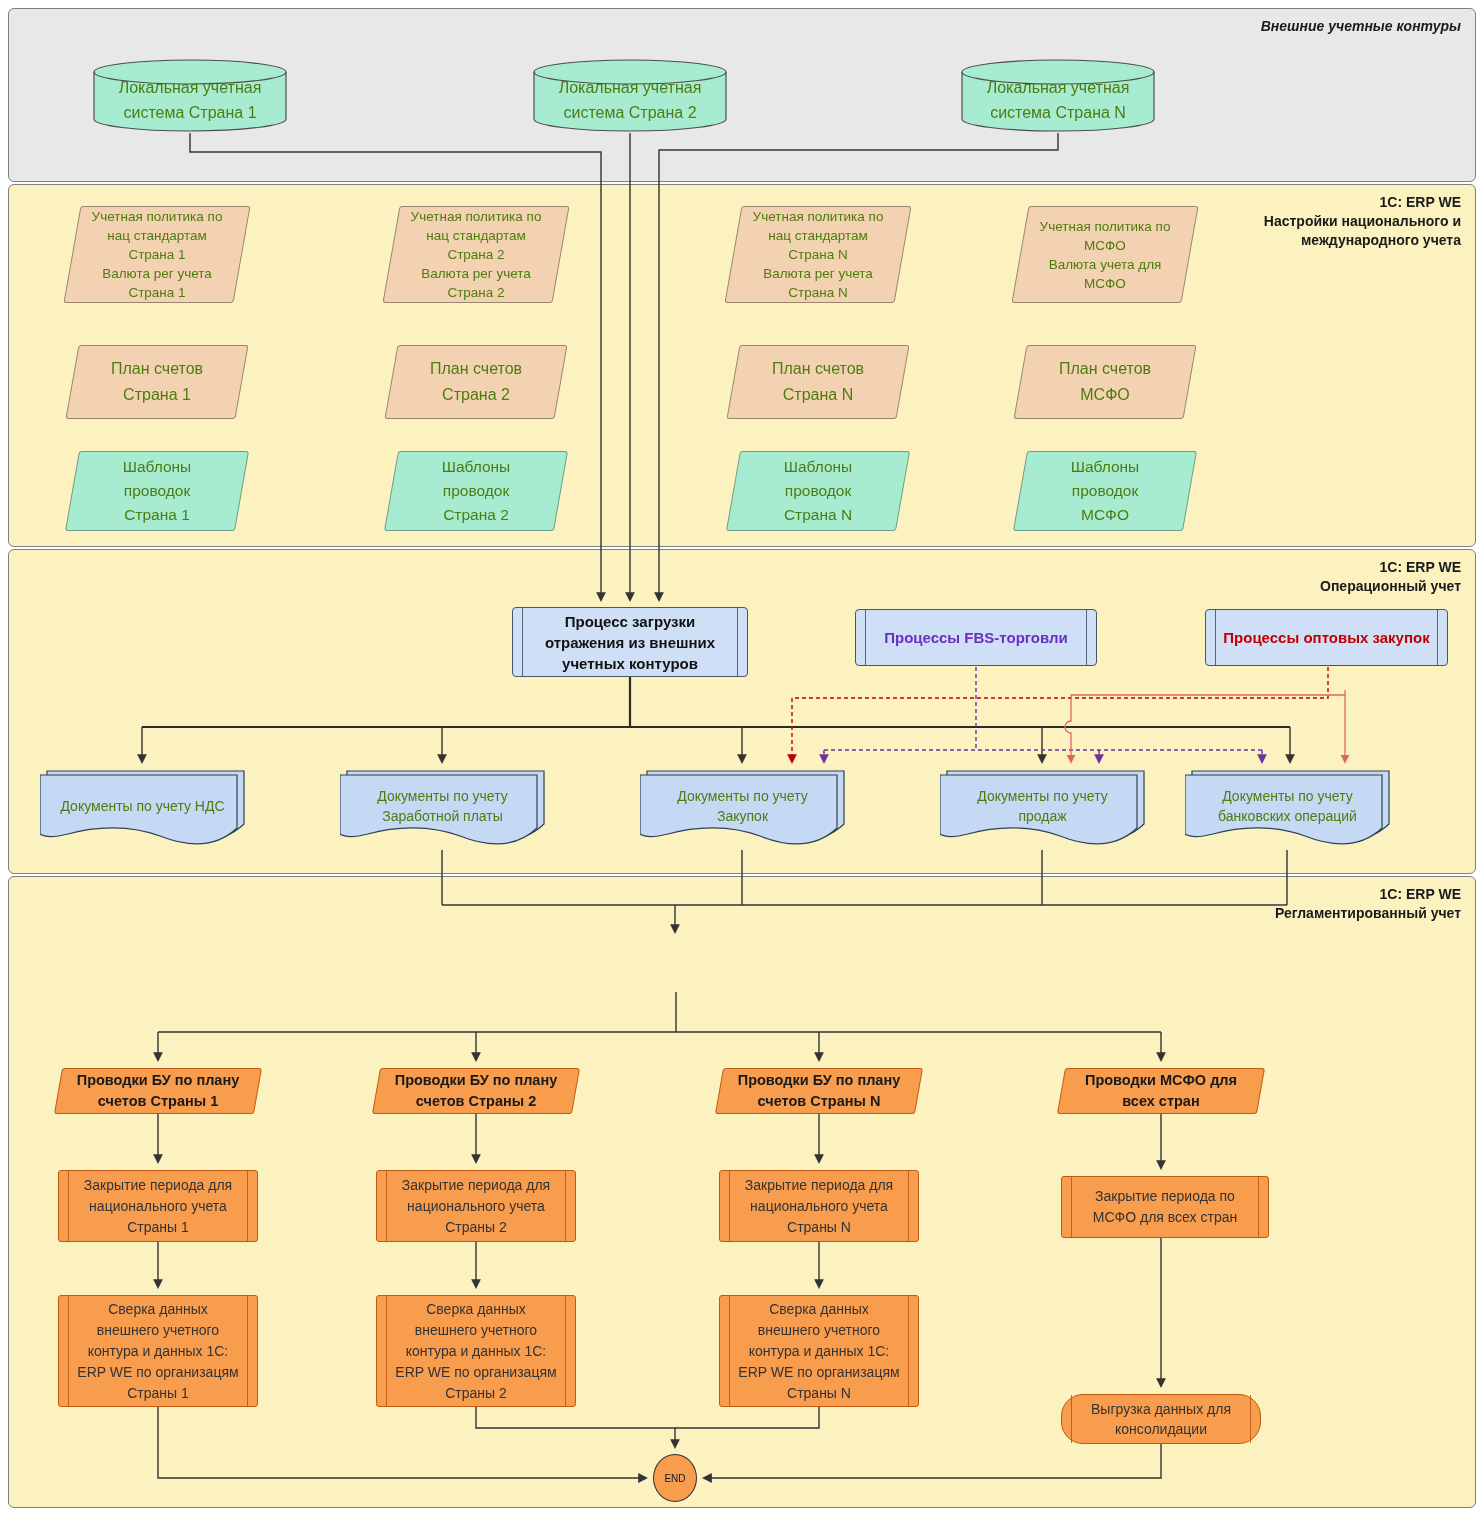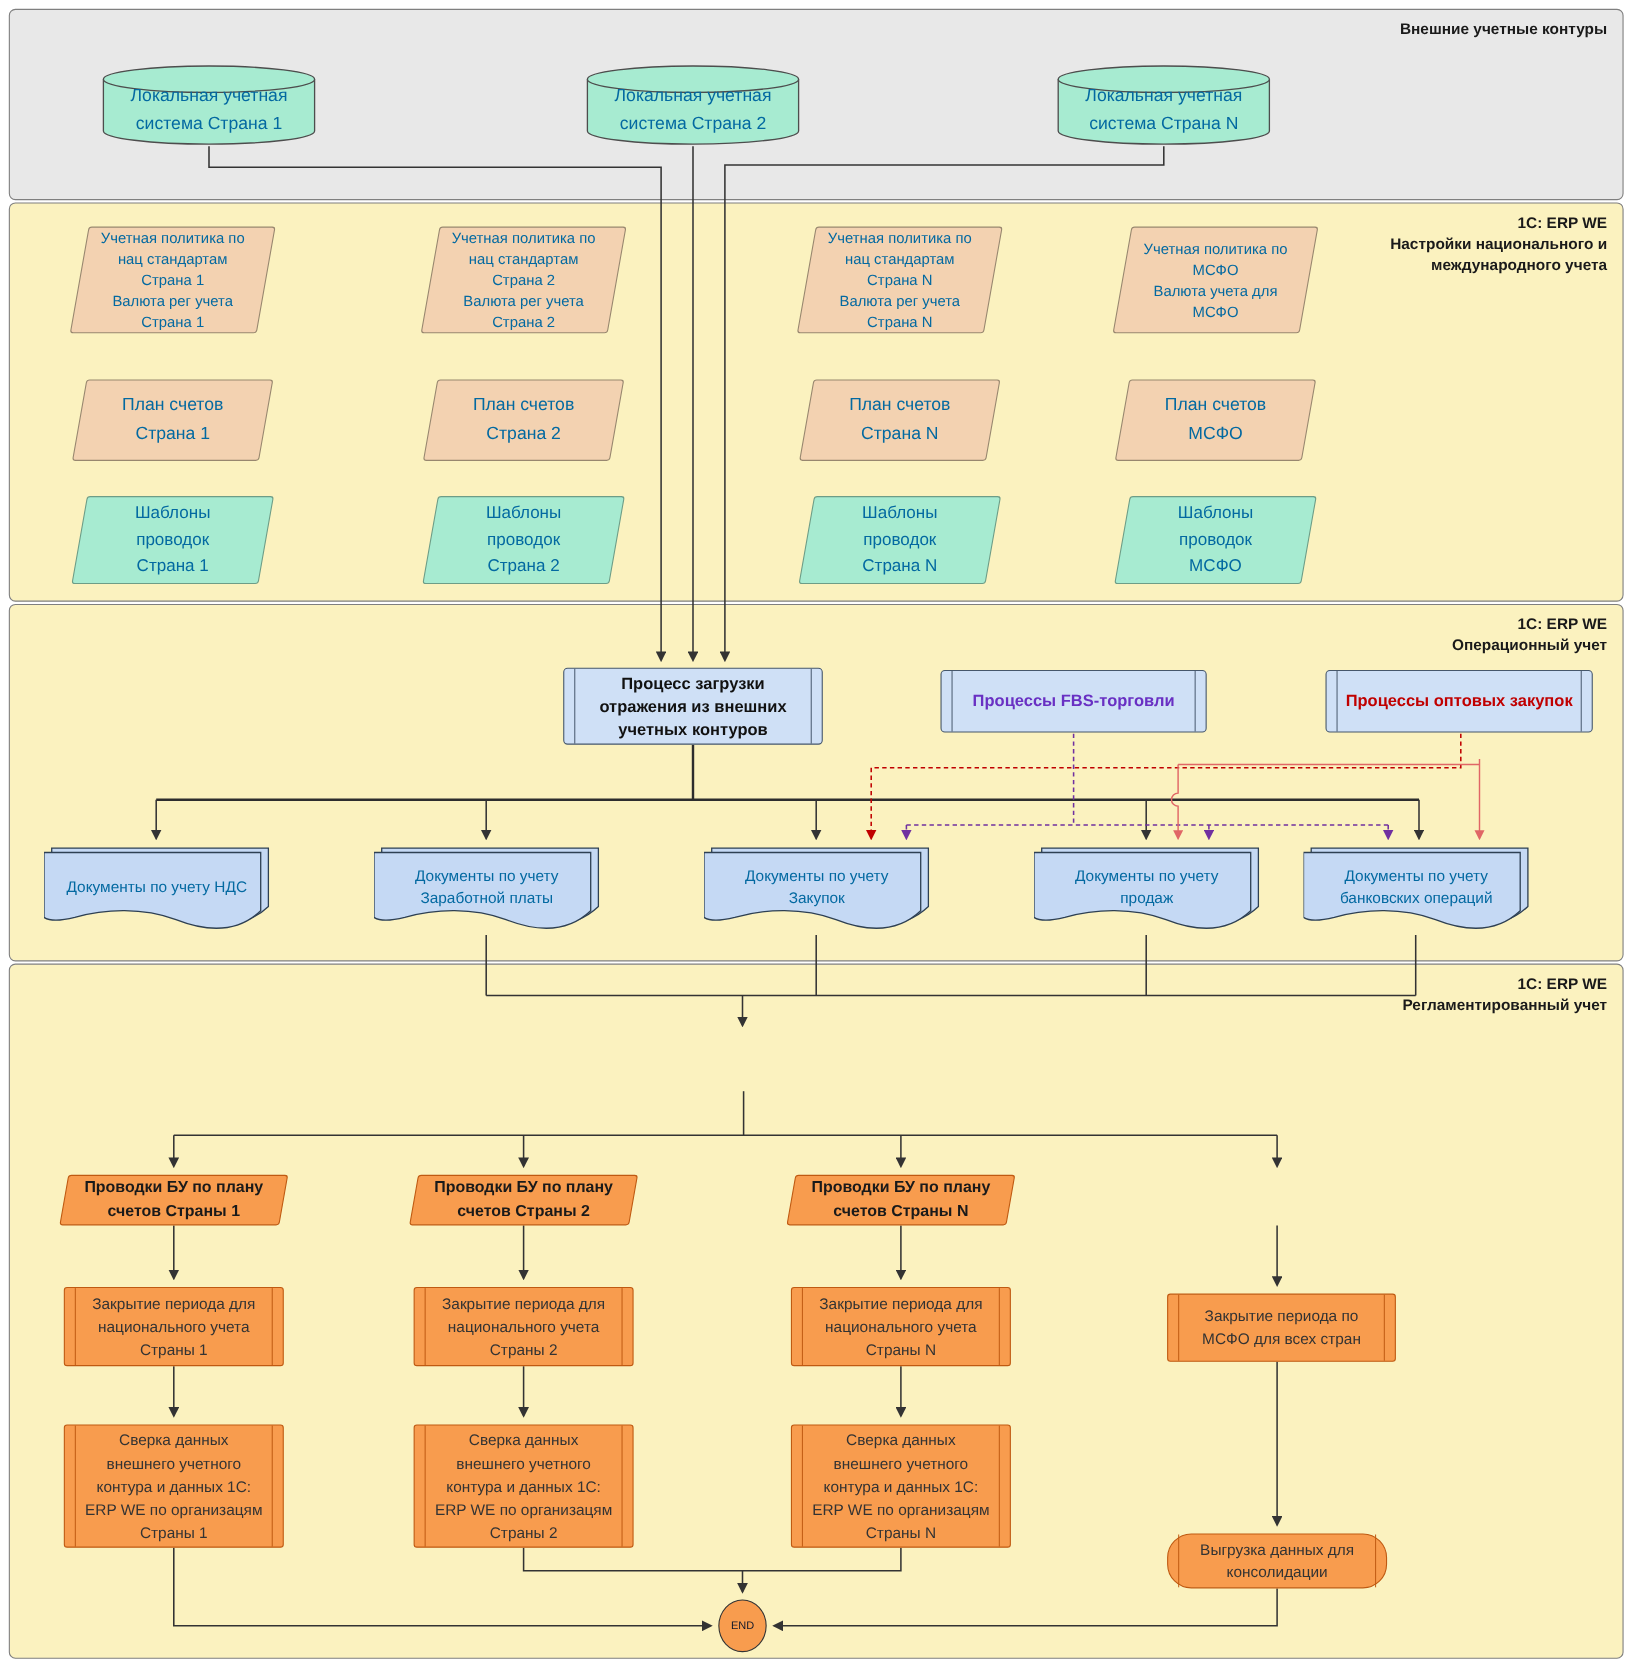--- a/index.html
+++ b/index.html
@@ -1,40 +1,40 @@
 <!DOCTYPE html>
 <html><head>
 <meta charset="utf-8">
 <style>
   html,body{margin:0;padding:0;background:#ffffff;}
   #stage{position:relative;width:1484px;height:1515px;font-family:"Liberation Sans",sans-serif;overflow:hidden;}
   .band{position:absolute;border:1px solid #7f7f7f;border-radius:6px;box-sizing:border-box;}
   .band-title{position:absolute;top:8px;right:14px;text-align:right;font-weight:bold;font-size:14px;line-height:19px;color:#1a1a1a;white-space:pre-line;}
   .node{position:absolute;display:flex;align-items:center;justify-content:center;text-align:center;box-sizing:border-box;z-index:2;}
-  .label{white-space:pre-line;position:relative;z-index:2;color:#0369a1;}
+  .label{white-space:pre-line;position:relative;z-index:2;color:#4d7c0f;}
   .rect-node{border:1px solid #46576b;background:#cfe0f6;border-radius:4px;}
   .proc::before,.proc::after{content:"";position:absolute;top:0;bottom:0;width:1px;background:currentColor;opacity:.9;z-index:1;}
   .proc::before{left:9px;} .proc::after{right:9px;}
   .blue-proc{color:#46576b;}
   .orange-node{border:1px solid #bf5a12;background:#f89c4e;border-radius:3px;color:#bf5a12;}
   .para{background:none;}
   .para-bg{position:absolute;inset:0;transform:skewX(-10deg);border-radius:3px;border:1px solid #8a8a8a;z-index:0;}
   .tan .para-bg{background:#f3d2b1;border-color:#98876f;}
   .mint .para-bg{background:#a7ebd1;border-color:#6d9d87;}
   .opara .para-bg{background:#f89c4e;border-color:#bf5a12;}
   .nodesvg{position:absolute;inset:0;width:100%;height:100%;z-index:0;}
   #wires{position:absolute;inset:0;z-index:1;}
   .endcircle{border:1.5px solid #333;background:#f89c4e;border-radius:50%;}
 </style>
 </head>
 <body>
 
 <div id="stage">
 
-  <div class="band" style="left:8px;top:8px;width:1468px;height:174px;background:#e8e8e8;">
+  <div class="band" style="left:8px;top:8px;width:1468px;height:174px;background:#e8e8e8;font-style:italic;">
     <div class="band-title">Внешние учетные контуры</div>
   </div>
   <div class="band" style="left:8px;top:184px;width:1468px;height:363px;background:#fbf2bf;">
     <div class="band-title">1C: ERP WE
 Настройки национального и
 международного учета</div>
   </div>
   <div class="band" style="left:8px;top:549px;width:1468px;height:325px;background:#fbf2bf;">
     <div class="band-title">1C: ERP WE
 Операционный учет</div>
@@ -282,20 +282,25 @@
   <div class="node para opara" style="left:376px;top:1068px;width:200px;height:46px;">
     <i class="para-bg"></i>
       <span class="label" style="font-weight:bold;font-size:14.5px;line-height:21px;color:#1a1a1a;">Проводки БУ по плану
 счетов Страны 2</span>
   </div>
   <div class="node para opara" style="left:719px;top:1068px;width:200px;height:46px;">
     <i class="para-bg"></i>
       <span class="label" style="font-weight:bold;font-size:14.5px;line-height:21px;color:#1a1a1a;">Проводки БУ по плану
 счетов Страны N</span>
   </div>
+  <div class="node para opara" style="left:1061px;top:1068px;width:200px;height:46px;">
+    <i class="para-bg"></i>
+      <span class="label" style="font-weight:bold;font-size:14.5px;line-height:21px;color:#1a1a1a;">Проводки МСФО для
+всех стран</span>
+  </div>
 
   <div class="node orange-node proc" style="left:58px;top:1170px;width:200px;height:72px;">
     <span class="label" style="font-size:14px;line-height:21px;color:#333;">Закрытие периода для
 национального учета
 Страны 1</span>
   </div>
   <div class="node orange-node proc" style="left:376px;top:1170px;width:200px;height:72px;">
     <span class="label" style="font-size:14px;line-height:21px;color:#333;">Закрытие периода для
 национального учета
 Страны 2</span>

